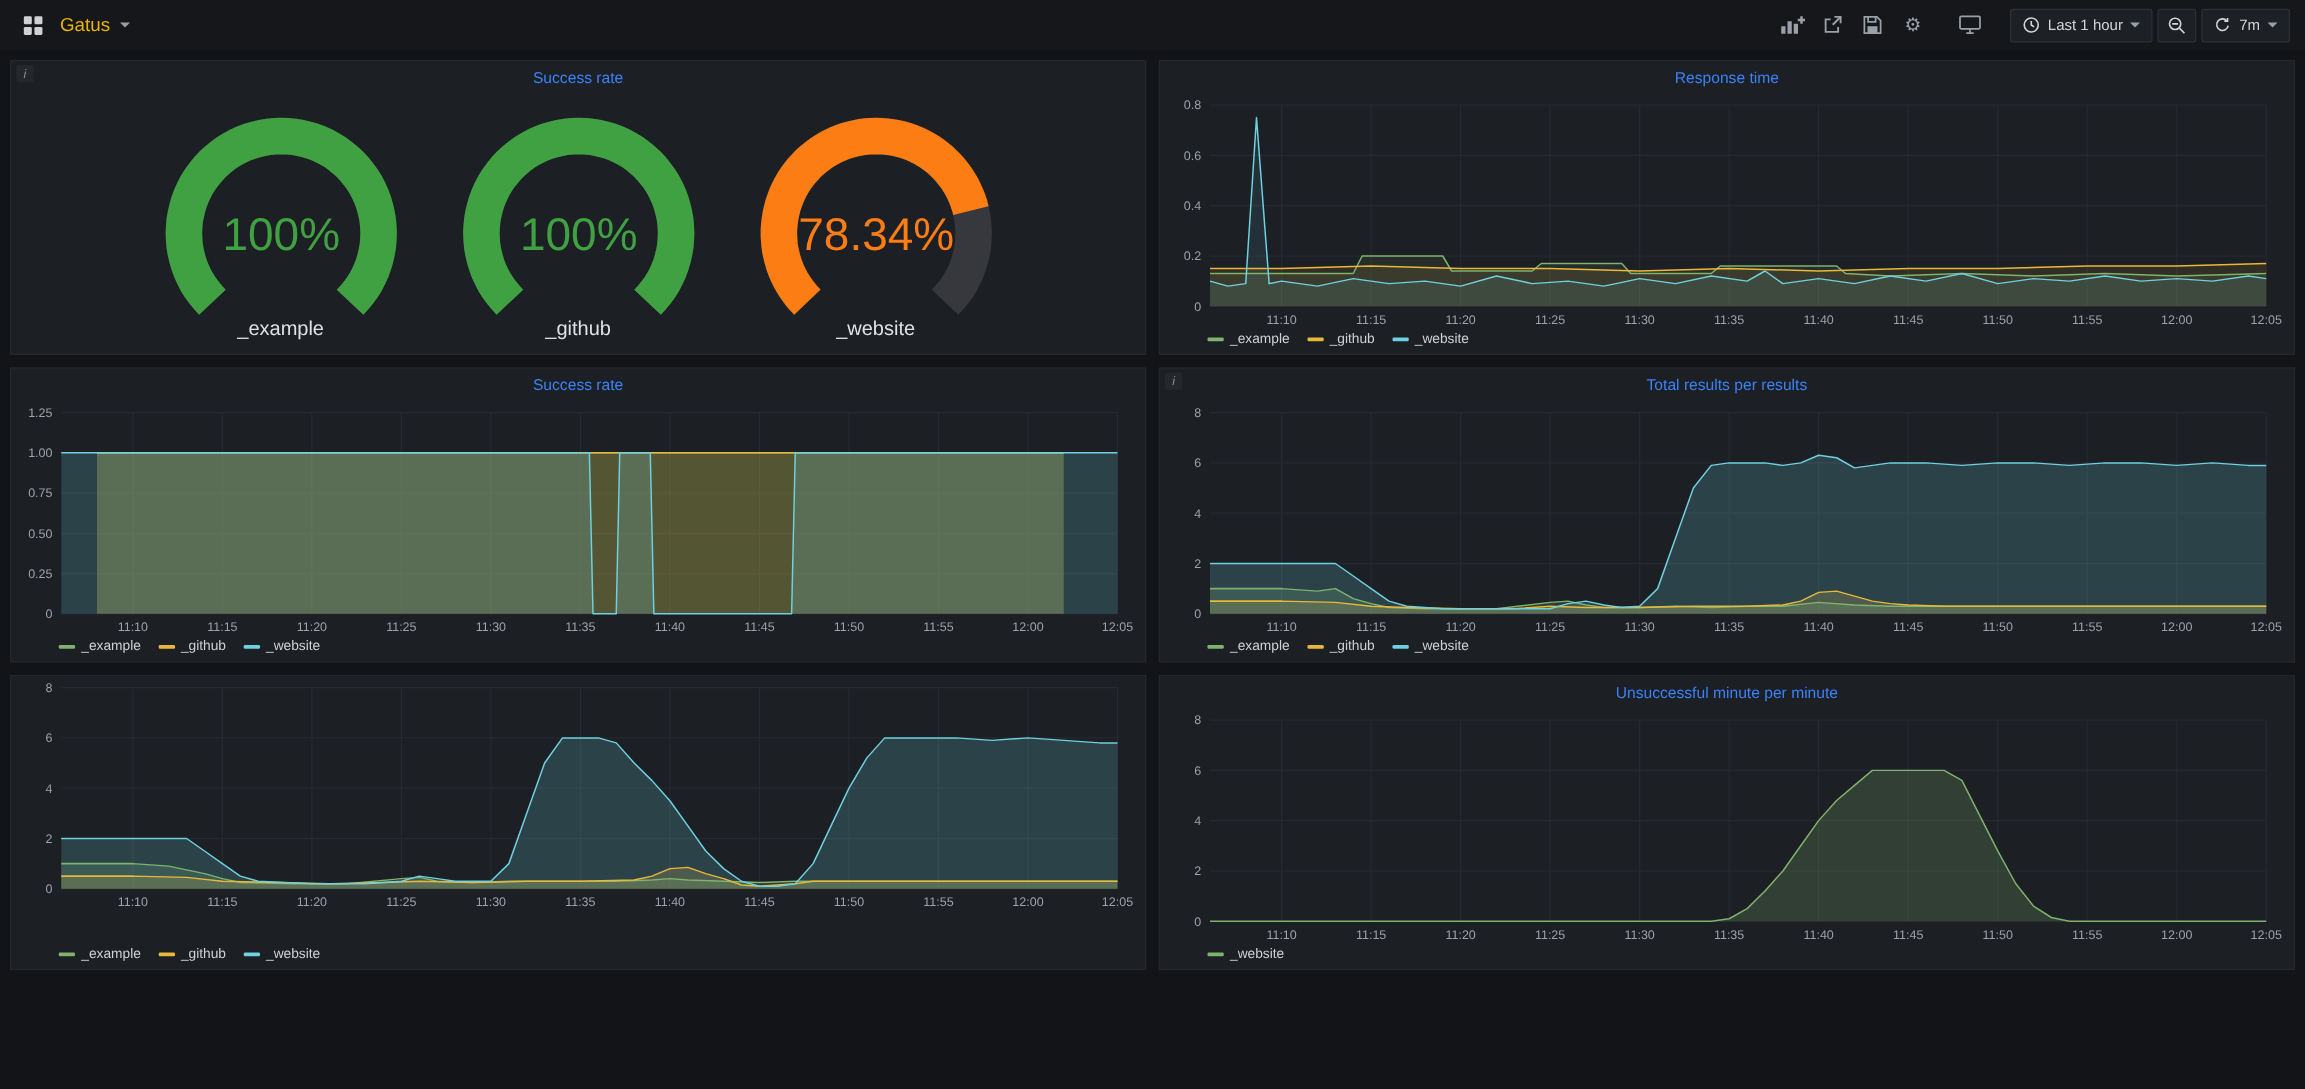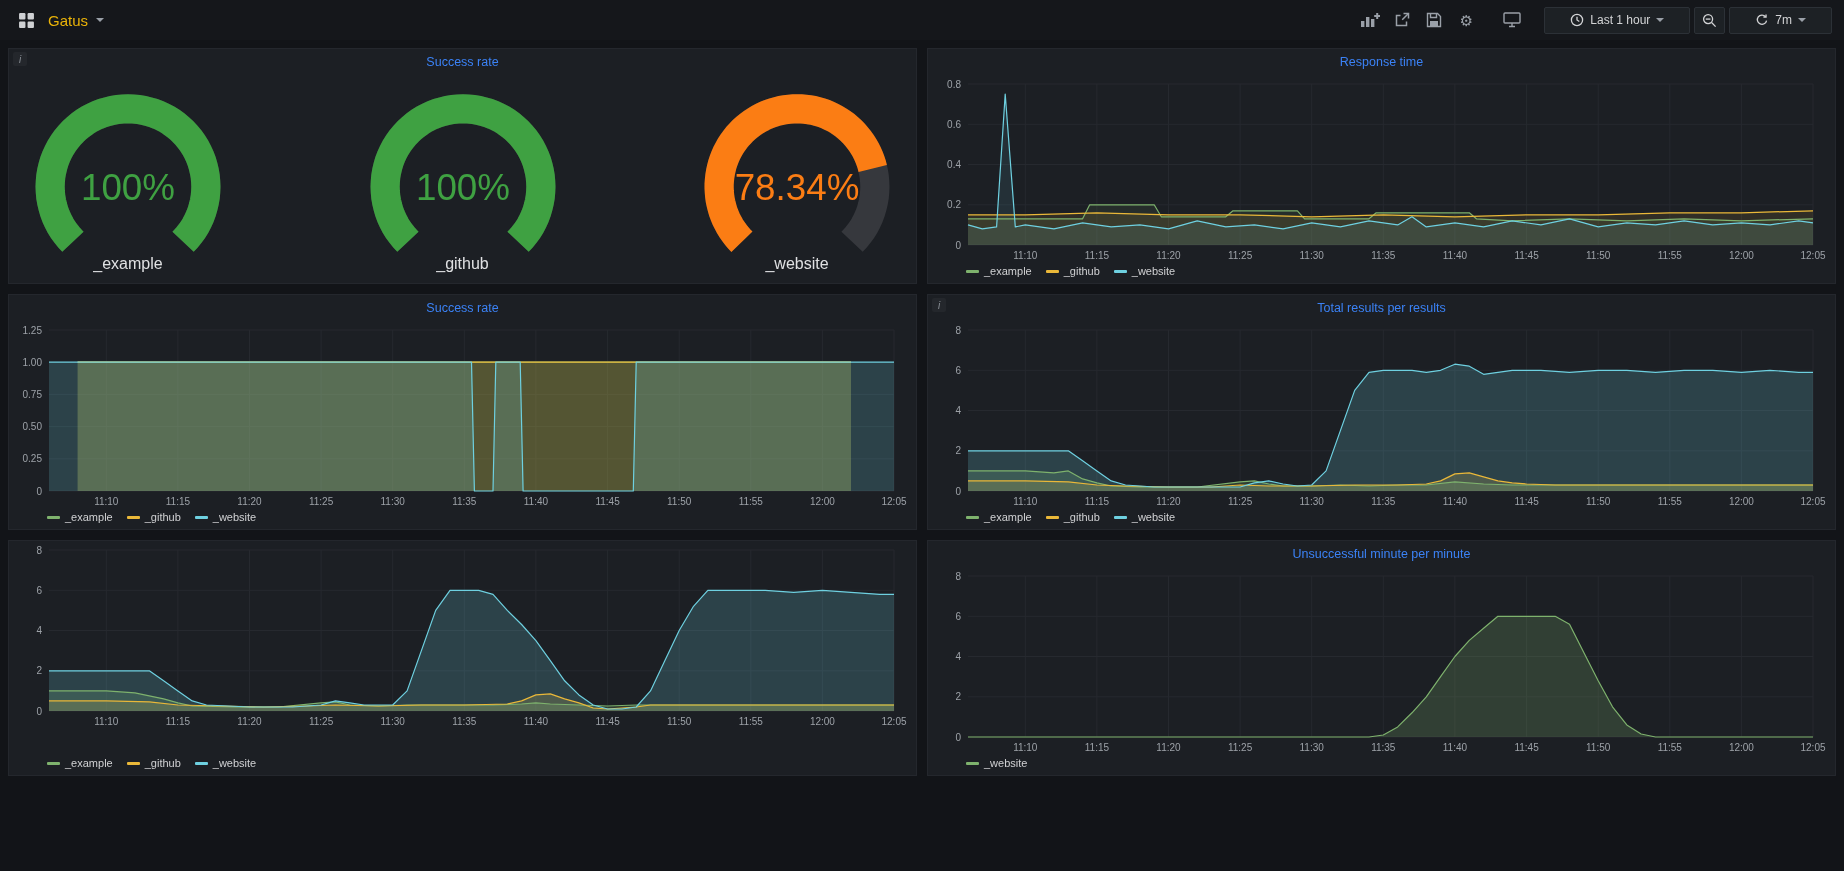--- a/index.html
+++ b/index.html
@@ -27,21 +27,21 @@
   .icon-btn {
     background: none; border: none; color: #9aa0a8;
     width: 28px; height: 27px; display: inline-flex;
     align-items: center; justify-content: center; cursor: pointer;
   }
   .gear-glyph { font-size: 15px; line-height: 1; }
   .nav-gap { width: 10px; display: inline-block; }
   .nav-btn {
     background: #1d2125; border: 1px solid #2c3137; border-radius: 2px;
     height: 27px; display: inline-flex; align-items: center; gap: 6px;
-    padding: 0 25px; color: #d3d4d6; font-size: 12px; cursor: pointer;
+    padding: 0 9px; color: #d3d4d6; font-size: 12px; cursor: pointer;
     font-family: "Liberation Sans", sans-serif;
   }
   .nav-btn.sq { padding: 0 7px; }
   
   .dash {
     display: grid; grid-template-columns: 1fr 1fr;
     grid-auto-rows: 236px; gap: 10px; padding: 8px;
   }
   .panel {
     background: #1c1f24; border: 1px solid #24272d;
@@ -54,21 +54,21 @@
     color: #3b82f6; cursor: pointer;
   }
   .info-corner {
     position: absolute; top: 3px; left: 4px; width: 14px; height: 14px;
     background: #24272c; color: #8a9097; font-size: 10px; font-style: italic;
     display: flex; align-items: center; justify-content: center;
     border-radius: 2px; z-index: 2; cursor: pointer;
   }
   .panel-body { flex: 1 1 auto; min-height: 0; display: flex; flex-direction: column; }
   
-  .gauges { flex-direction: row; align-items: center; justify-content: space-between; }
+  .gauges { flex-direction: row; align-items: center; justify-content: center; }
   .gauge { display: flex; flex-direction: column; align-items: center; }
   .gauge-value { font-size: 34px; font-weight: 500; }
   .gauge-label { font-size: 16px; color: #e0e1e3; margin-top: -14px; }
   
   .chart-body { padding: 0 4px; }
   .chart-canvas { flex: 1 1 auto; min-height: 0; cursor: crosshair; }
   .legend {
     flex: 0 0 20px; display: flex; align-items: center; gap: 14px;
     padding: 0 0 4px 34px; font-size: 11px; color: #d0d1d3;
   }

